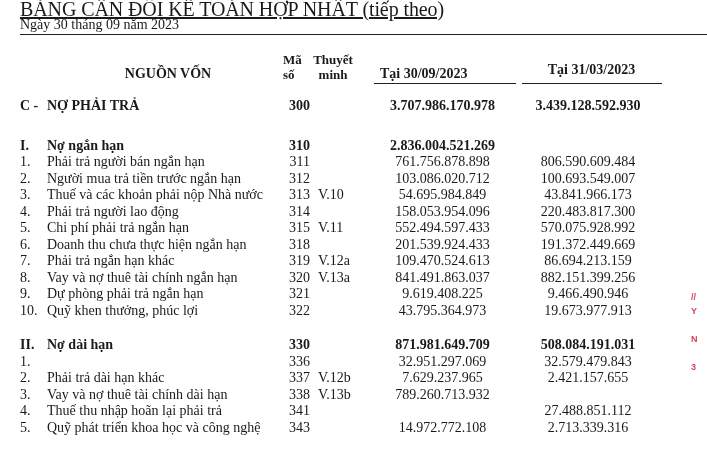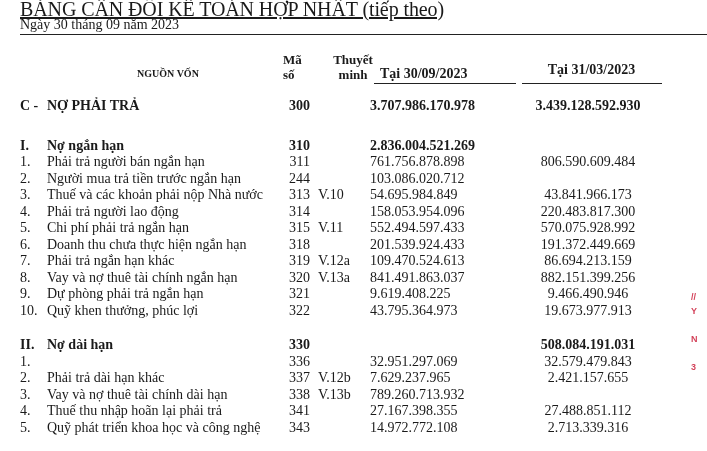--- a/index.html
+++ b/index.html
@@ -15,37 +15,37 @@
     text-decoration: underline;
   }
   .doc-date {
     position: absolute; left: 20px; top: 17px; font-size: 14px; line-height: 16px;
   }
   .title-rule {
     position: absolute; left: 20px; top: 34px; width: 687px; height: 0;
     border-top: 1px solid #222;
   }
   .hdr { position: absolute; font-weight: bold; font-size: 13px; line-height: 15px; }
-  .hdr-source { left: 103px; top: 66px; width: 130px; text-align: center; font-size: 10px; }
+  .hdr-source { left: 103px; top: 66px; width: 130px; text-align: center; font-size: 14px; }
   .hdr-code { left: 283px; top: 52px; width: 22px; text-align: left; }
-  .hdr-note { left: 328px; top: 52px; width: 50px; text-align: center; }
+  .hdr-note { left: 308px; top: 52px; width: 50px; text-align: center; }
   .hdr-col1 { left: 380px; top: 66px; width: 135px; text-align: left; font-size: 14px; }
   .hdr-col2 { left: 523px; top: 62px; width: 137px; text-align: center; font-size: 14px; }
   .hdr-rule1 { position: absolute; left: 374px; top: 83px; width: 142px; border-top: 1px solid #222; }
   .hdr-rule2 { position: absolute; left: 522px; top: 83px; width: 140px; border-top: 1px solid #222; }
 
   .row {
     position: absolute; left: 0; width: 707px; height: 17px;
     font-size: 14px; line-height: 17px;
   }
   .row .num { position: absolute; left: 20px; width: 26px; }
   .row .label { position: absolute; left: 47px; white-space: nowrap; }
   .row .code { position: absolute; left: 280px; width: 30px; text-align: right; }
   .row .note { position: absolute; left: 318px; white-space: nowrap; }
-  .row .v1 { position: absolute; left: 370px; width: 145px; text-align: left; }
+  .row .v1 { position: absolute; left: 370px; width: 145px; text-align: center; }
   .row .v2 { position: absolute; left: 515px; width: 146px; text-align: center; }
   .row.bold { font-weight: bold; }
 
   .stamp {
     position: absolute; left: 691px; top: 290px; width: 16px; height: 110px;
     color: #c8102e; font-family: "Liberation Sans", sans-serif; font-size: 9px;
     font-weight: bold; line-height: 14px; opacity: 0.8;
   }
   .stamp span { display: block; }
 </style>
@@ -91,23 +91,24 @@
         <span class="num">1.</span>
         <span class="label">Phải trả người bán ngắn hạn</span>
         <span class="code">311</span>
         <span class="note"></span>
         <span class="v1">761.756.878.898</span>
         <span class="v2">806.590.609.484</span>
       </div>
       <div class="row" style="top: 170px;">
         <span class="num">2.</span>
         <span class="label">Người mua trả tiền trước ngắn hạn</span>
-        <span class="code">244</span>
+        <span class="code">312</span>
         <span class="note"></span>
         <span class="v1">103.086.020.712</span>
+        <span class="v2">100.693.549.007</span>
       </div>
       <div class="row" style="top: 186px;">
         <span class="num">3.</span>
         <span class="label">Thuế và các khoản phải nộp Nhà nước</span>
         <span class="code">313</span>
         <span class="note">V.10</span>
         <span class="v1">54.695.984.849</span>
         <span class="v2">43.841.966.173</span>
       </div>
       <div class="row" style="top: 203px;">
@@ -164,20 +165,21 @@
         <span class="code">322</span>
         <span class="note"></span>
         <span class="v1">43.795.364.973</span>
         <span class="v2">19.673.977.913</span>
       </div>
       <div class="row bold" style="top: 336px;">
         <span class="num">II.</span>
         <span class="label">Nợ dài hạn</span>
         <span class="code">330</span>
         <span class="note"></span>
+        <span class="v1">871.981.649.709</span>
         <span class="v2">508.084.191.031</span>
       </div>
       <div class="row" style="top: 353px;">
         <span class="num">1.</span>
         <span class="code">336</span>
         <span class="note"></span>
         <span class="v1">32.951.297.069</span>
         <span class="v2">32.579.479.843</span>
       </div>
       <div class="row" style="top: 369px;">
@@ -193,21 +195,20 @@
         <span class="label">Vay và nợ thuê tài chính dài hạn</span>
         <span class="code">338</span>
         <span class="note">V.13b</span>
         <span class="v1">789.260.713.932</span>
       </div>
       <div class="row" style="top: 402px;">
         <span class="num">4.</span>
         <span class="label">Thuế thu nhập hoãn lại phải trả</span>
         <span class="code">341</span>
         <span class="note"></span>
-        <span class="v1">27.167.398.355</span>
         <span class="v2">27.488.851.112</span>
       </div>
       <div class="row" style="top: 419px;">
         <span class="num">5.</span>
         <span class="label">Quỹ phát triển khoa học và công nghệ</span>
         <span class="code">343</span>
         <span class="note"></span>
         <span class="v1">14.972.772.108</span>
         <span class="v2">2.713.339.316</span>
       </div>

